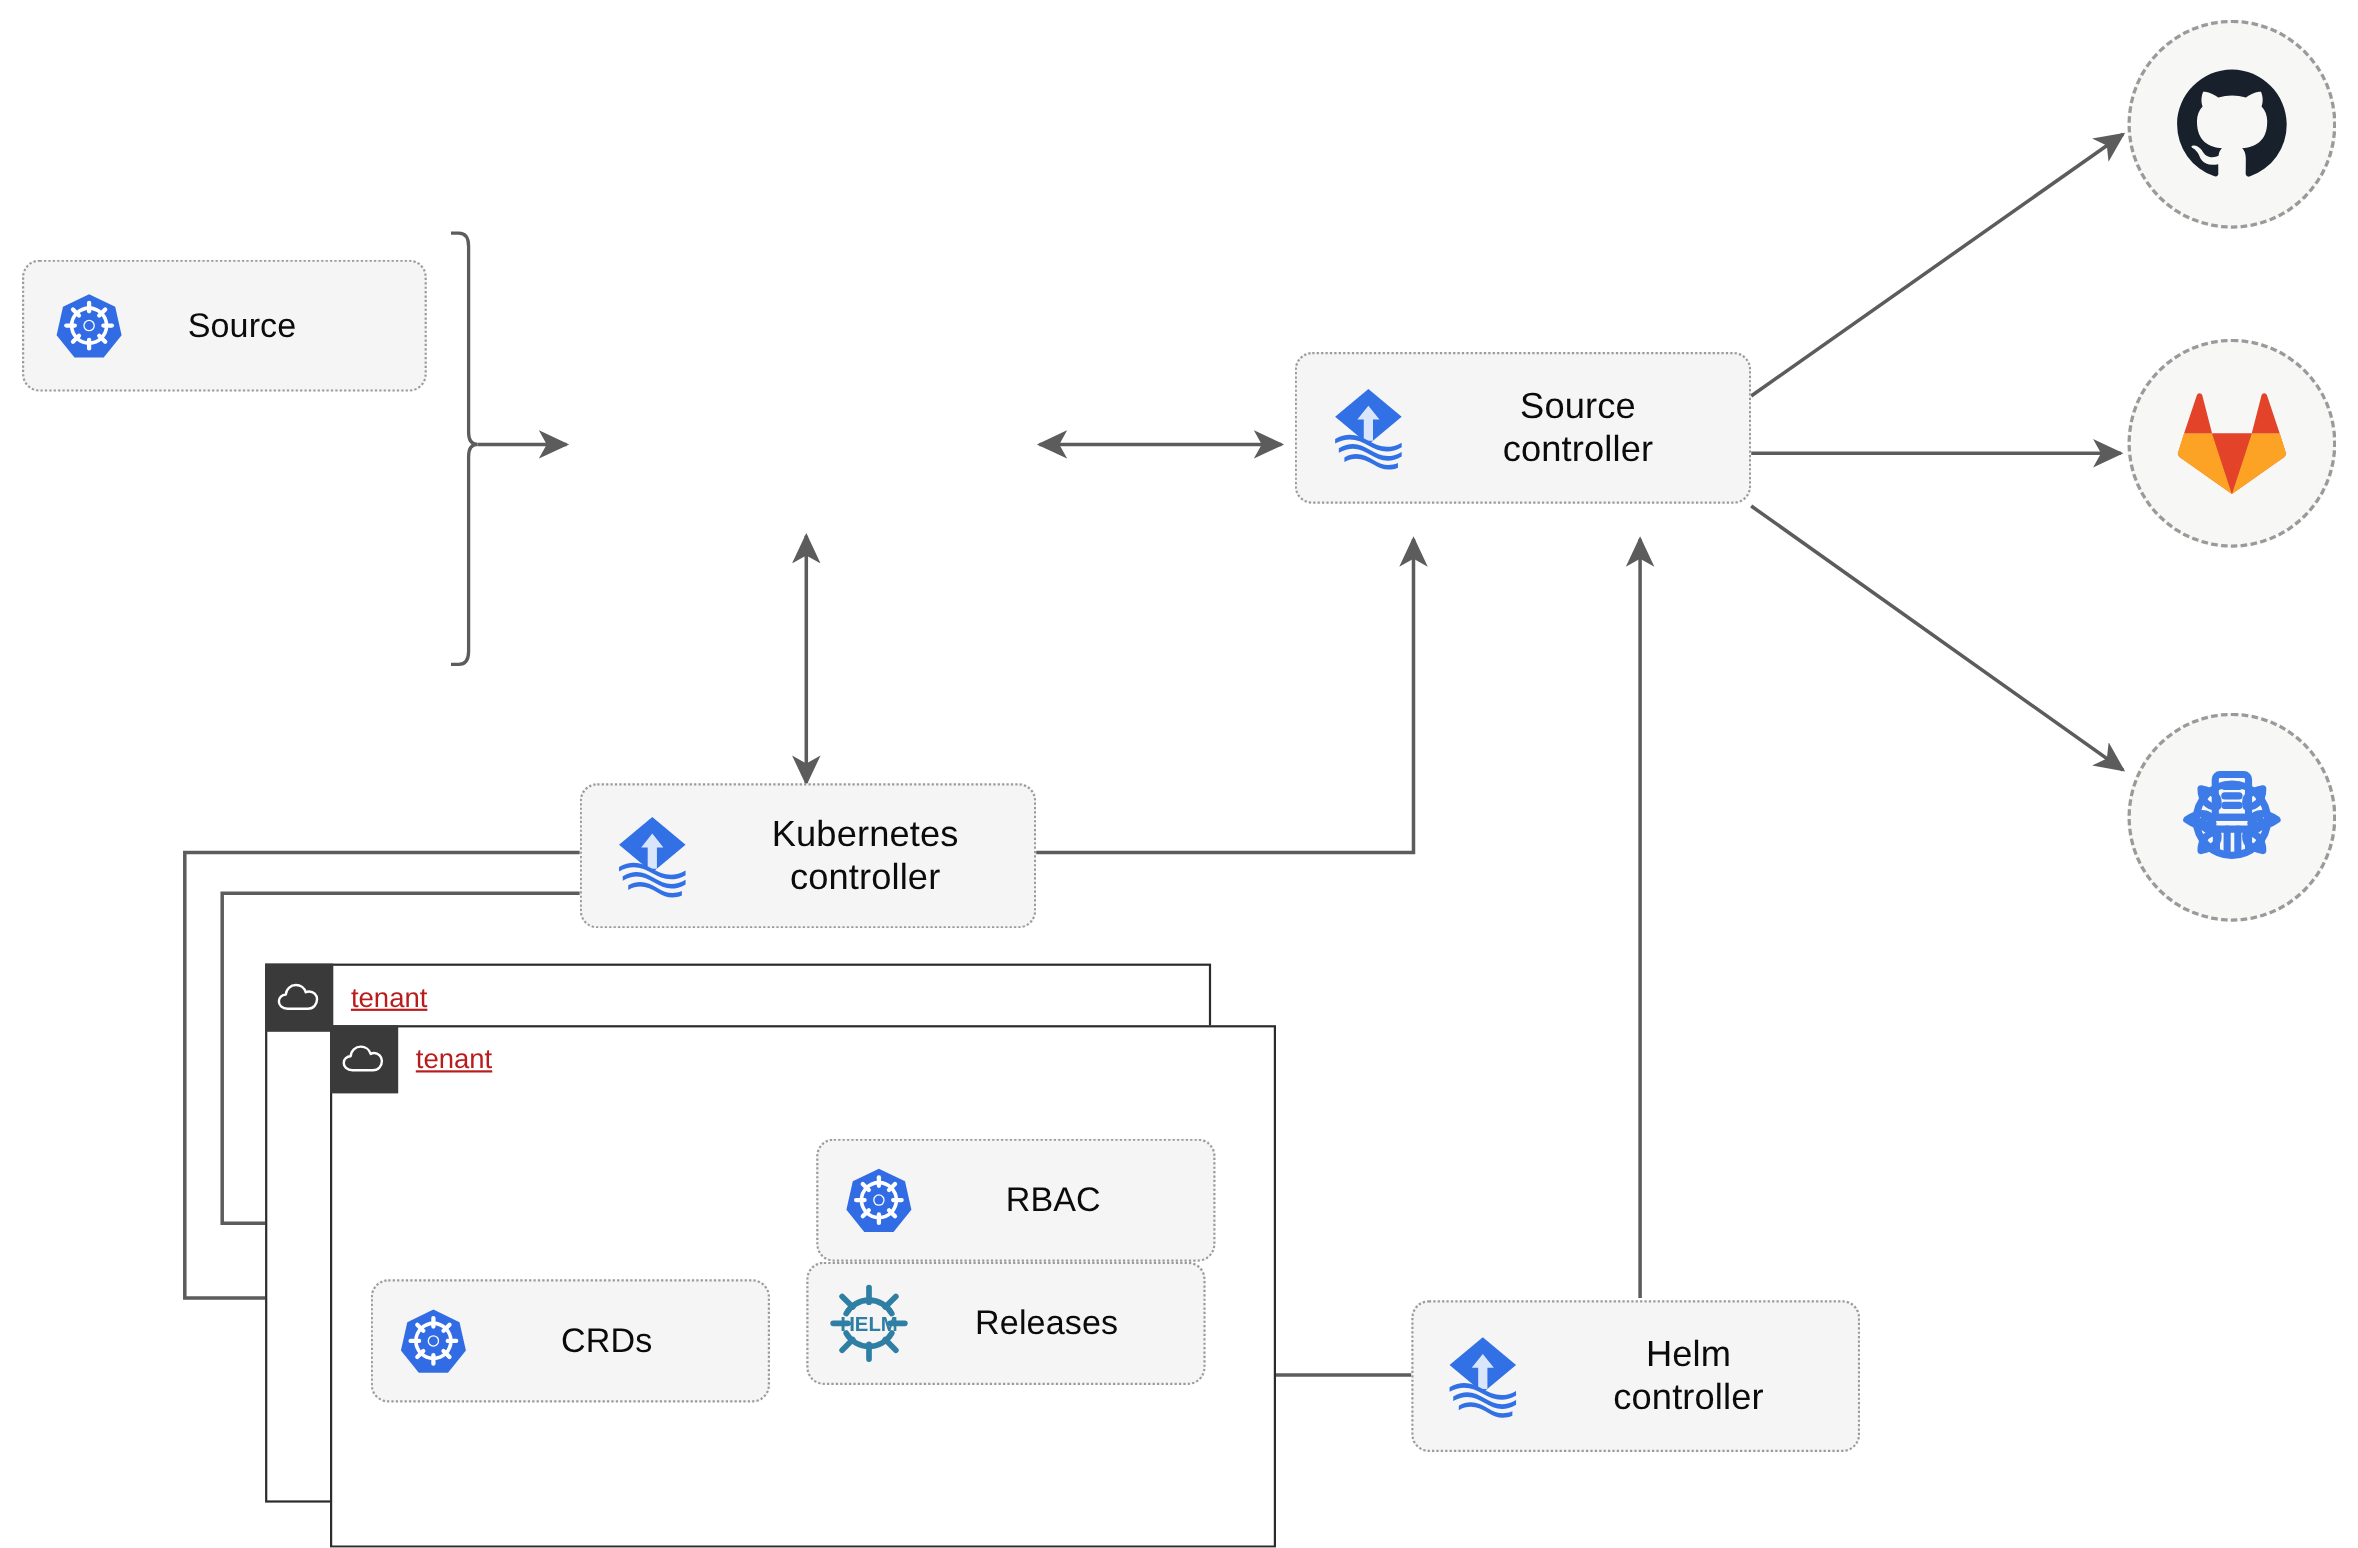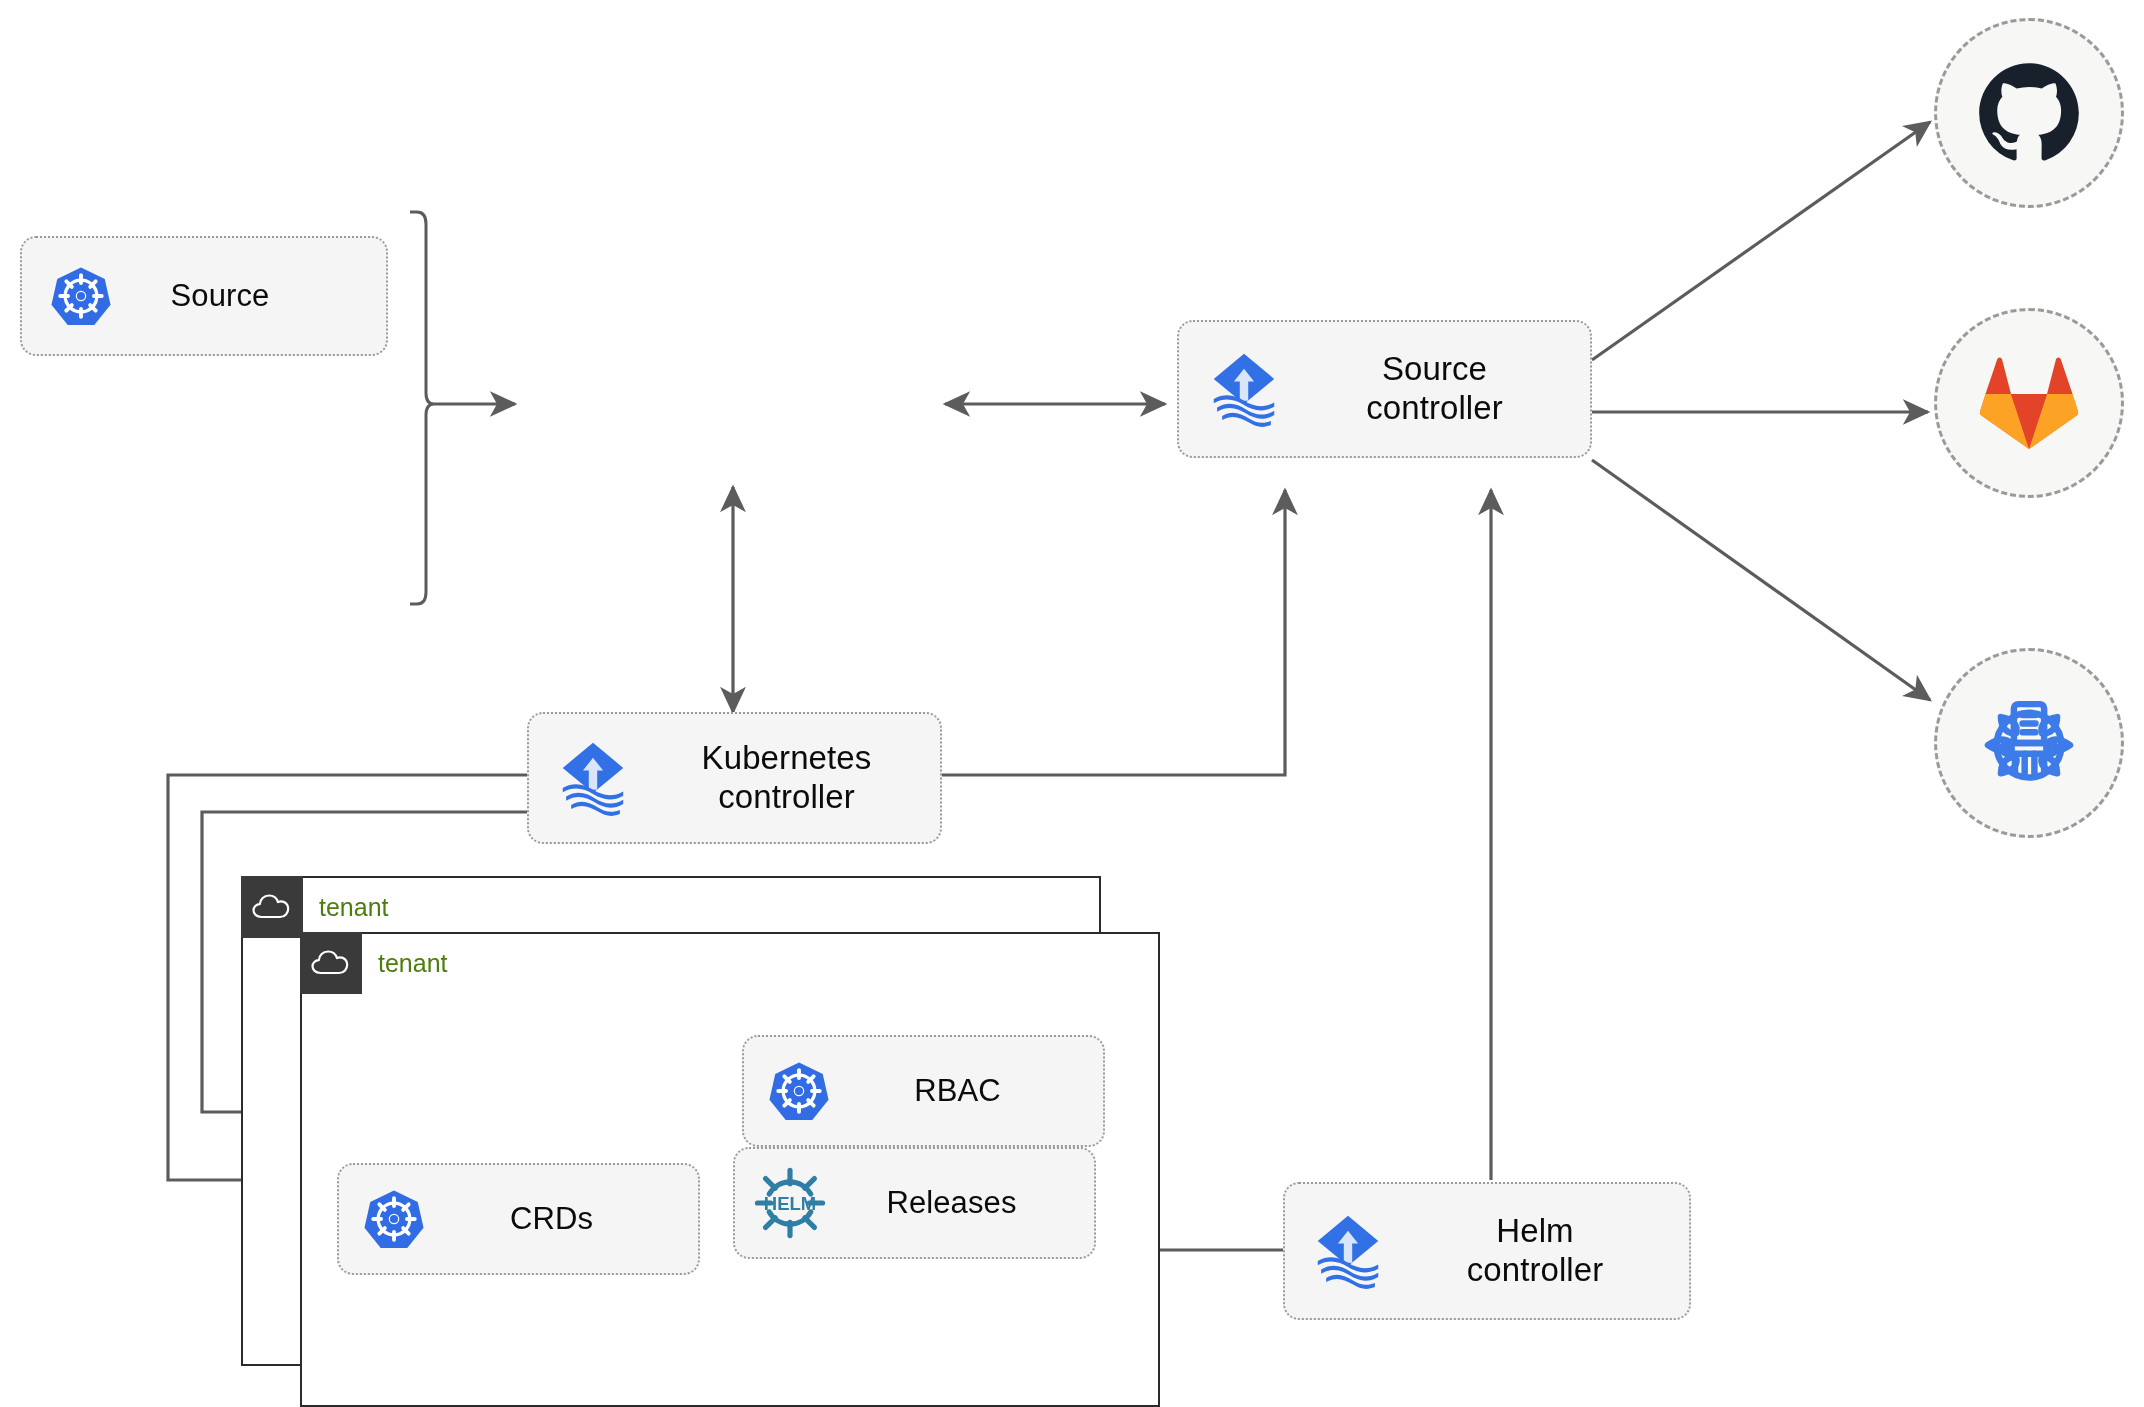--- a/index.html
+++ b/index.html
@@ -53,22 +53,23 @@
     height:62px;
     background:#3a3a3a;
     display:flex;align-items:center;justify-content:center;
     width:62px;
     z-index:2;
   }
   .tenant .tenant-title{
     position:absolute;
     left:76px;top:0;height:58px;
     display:flex;align-items:center;
-    font-size:25px;color:#4d7c0f;
+    font-size:25px;color:#b91c1c;
     z-index:2;
+    text-decoration:underline;
   }
 
   svg.icon{display:block;}
 </style>
 </head>
 <body>
 
 <div id="stage">
 
   <svg id="edges" viewBox="0 0 2144 1407" xmlns="http://www.w3.org/2000/svg">

